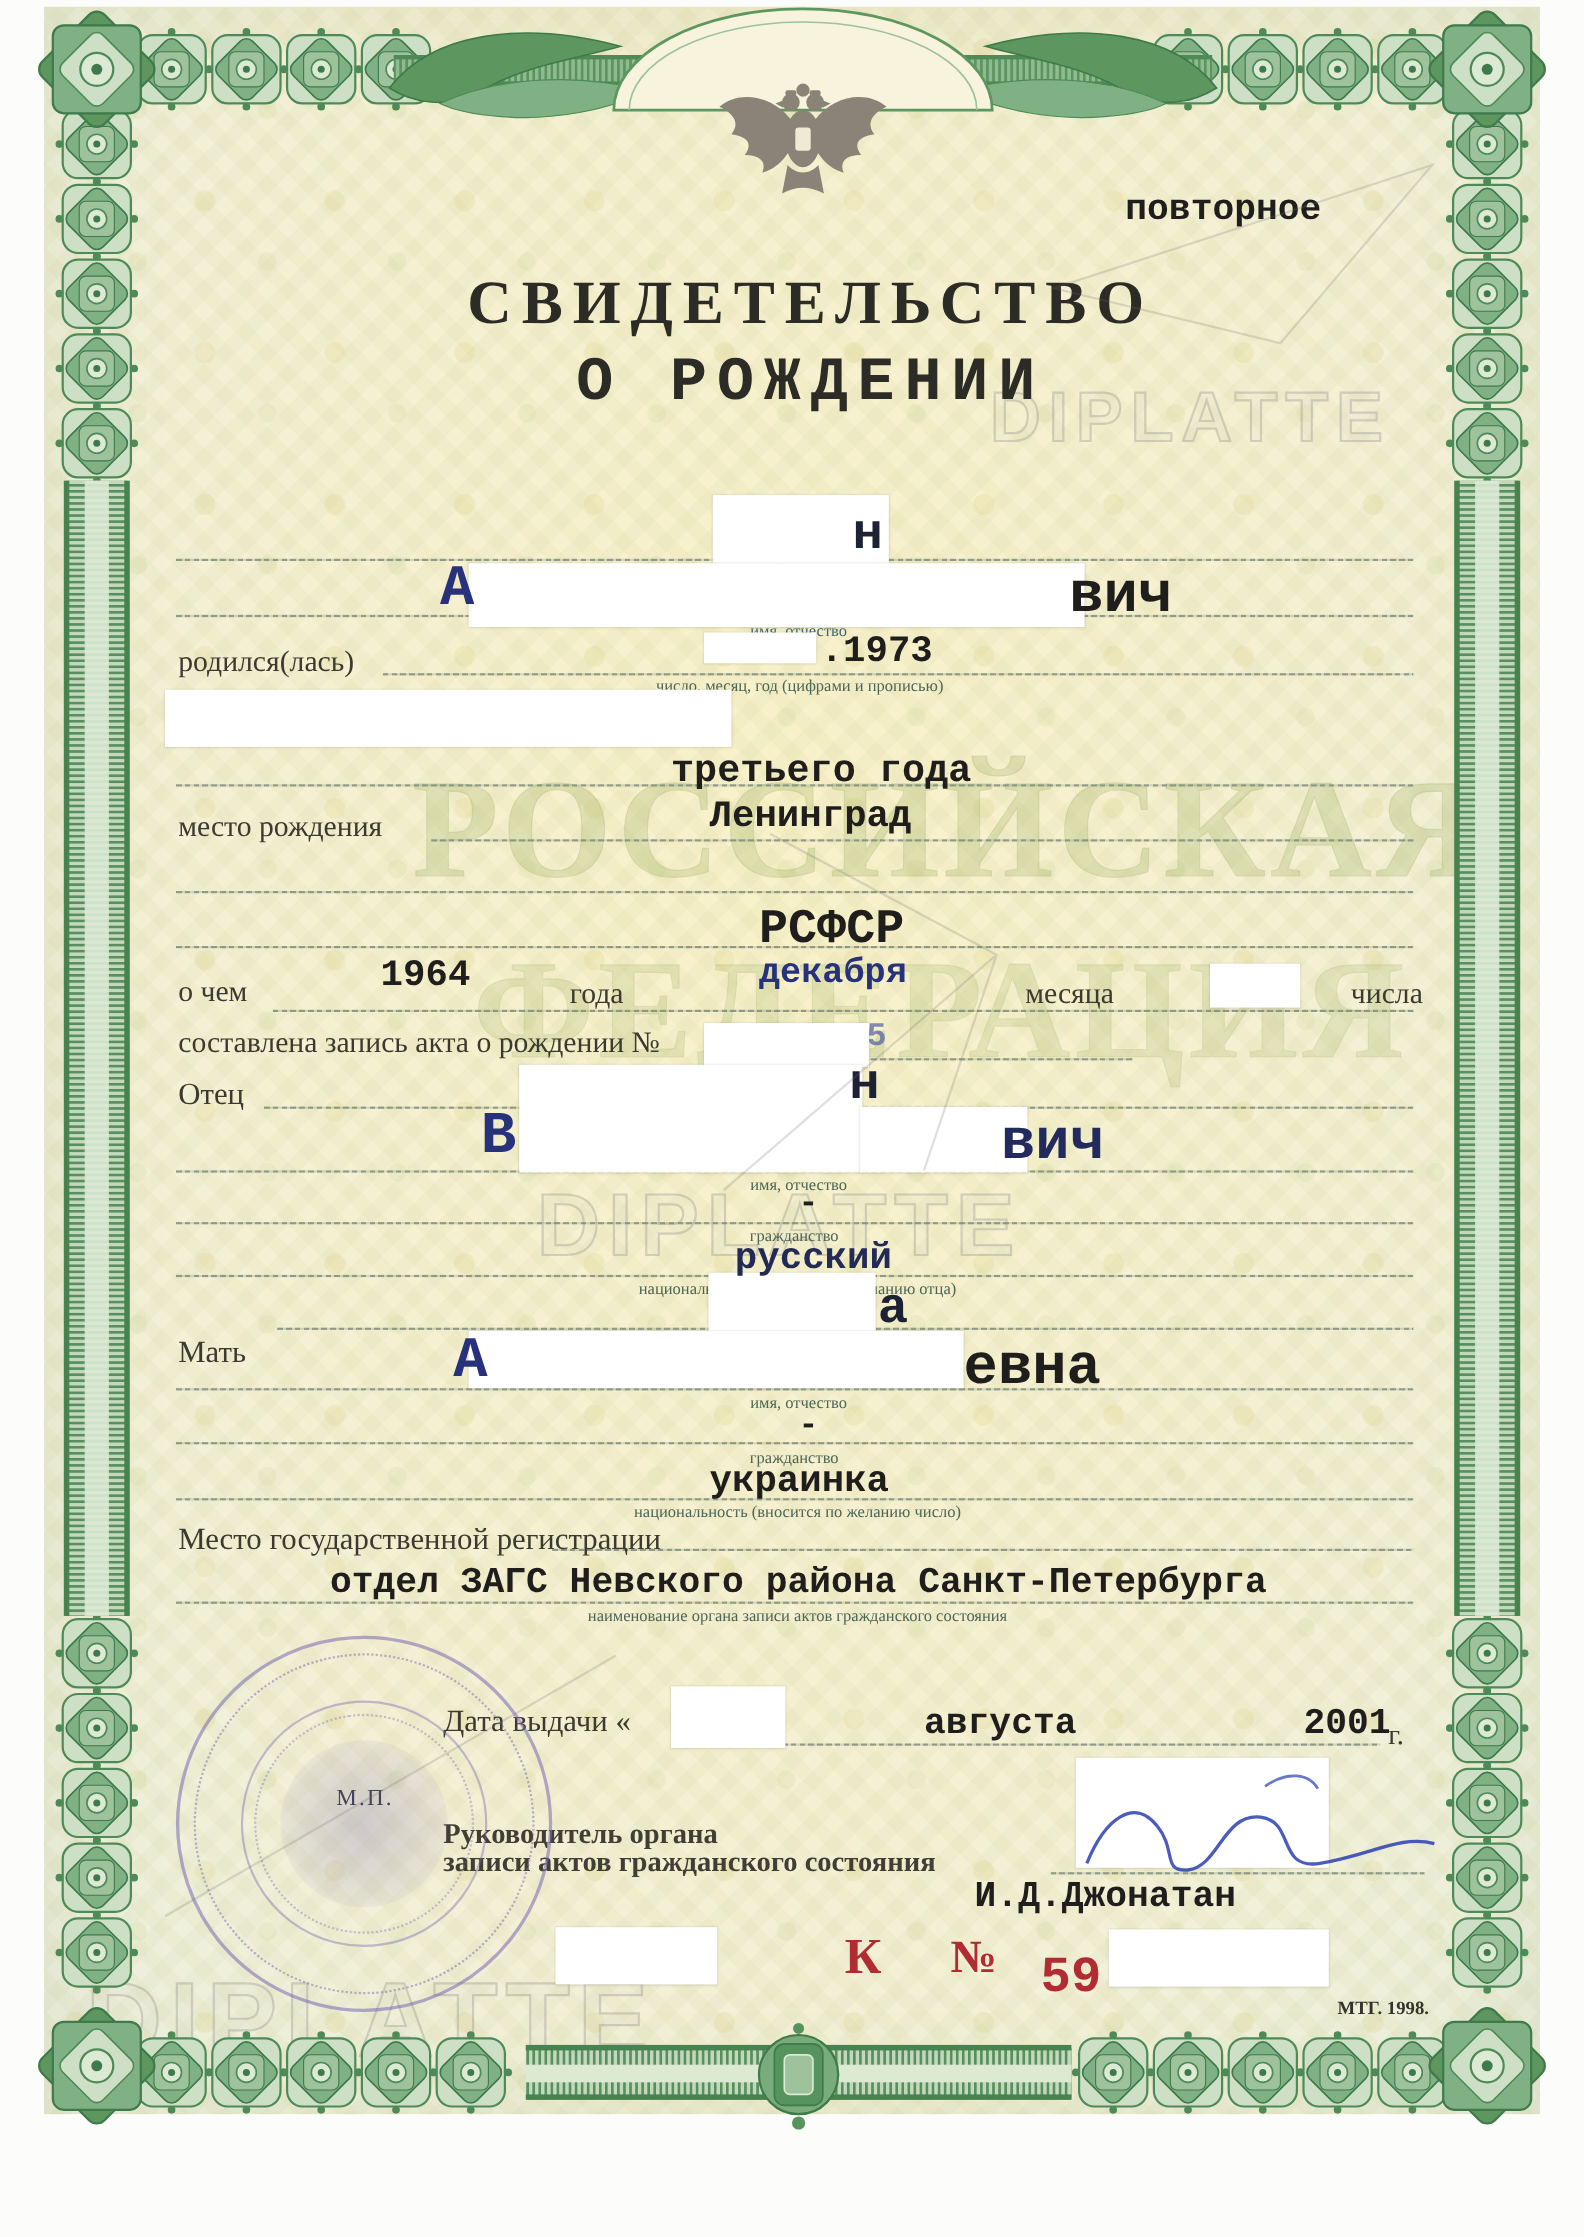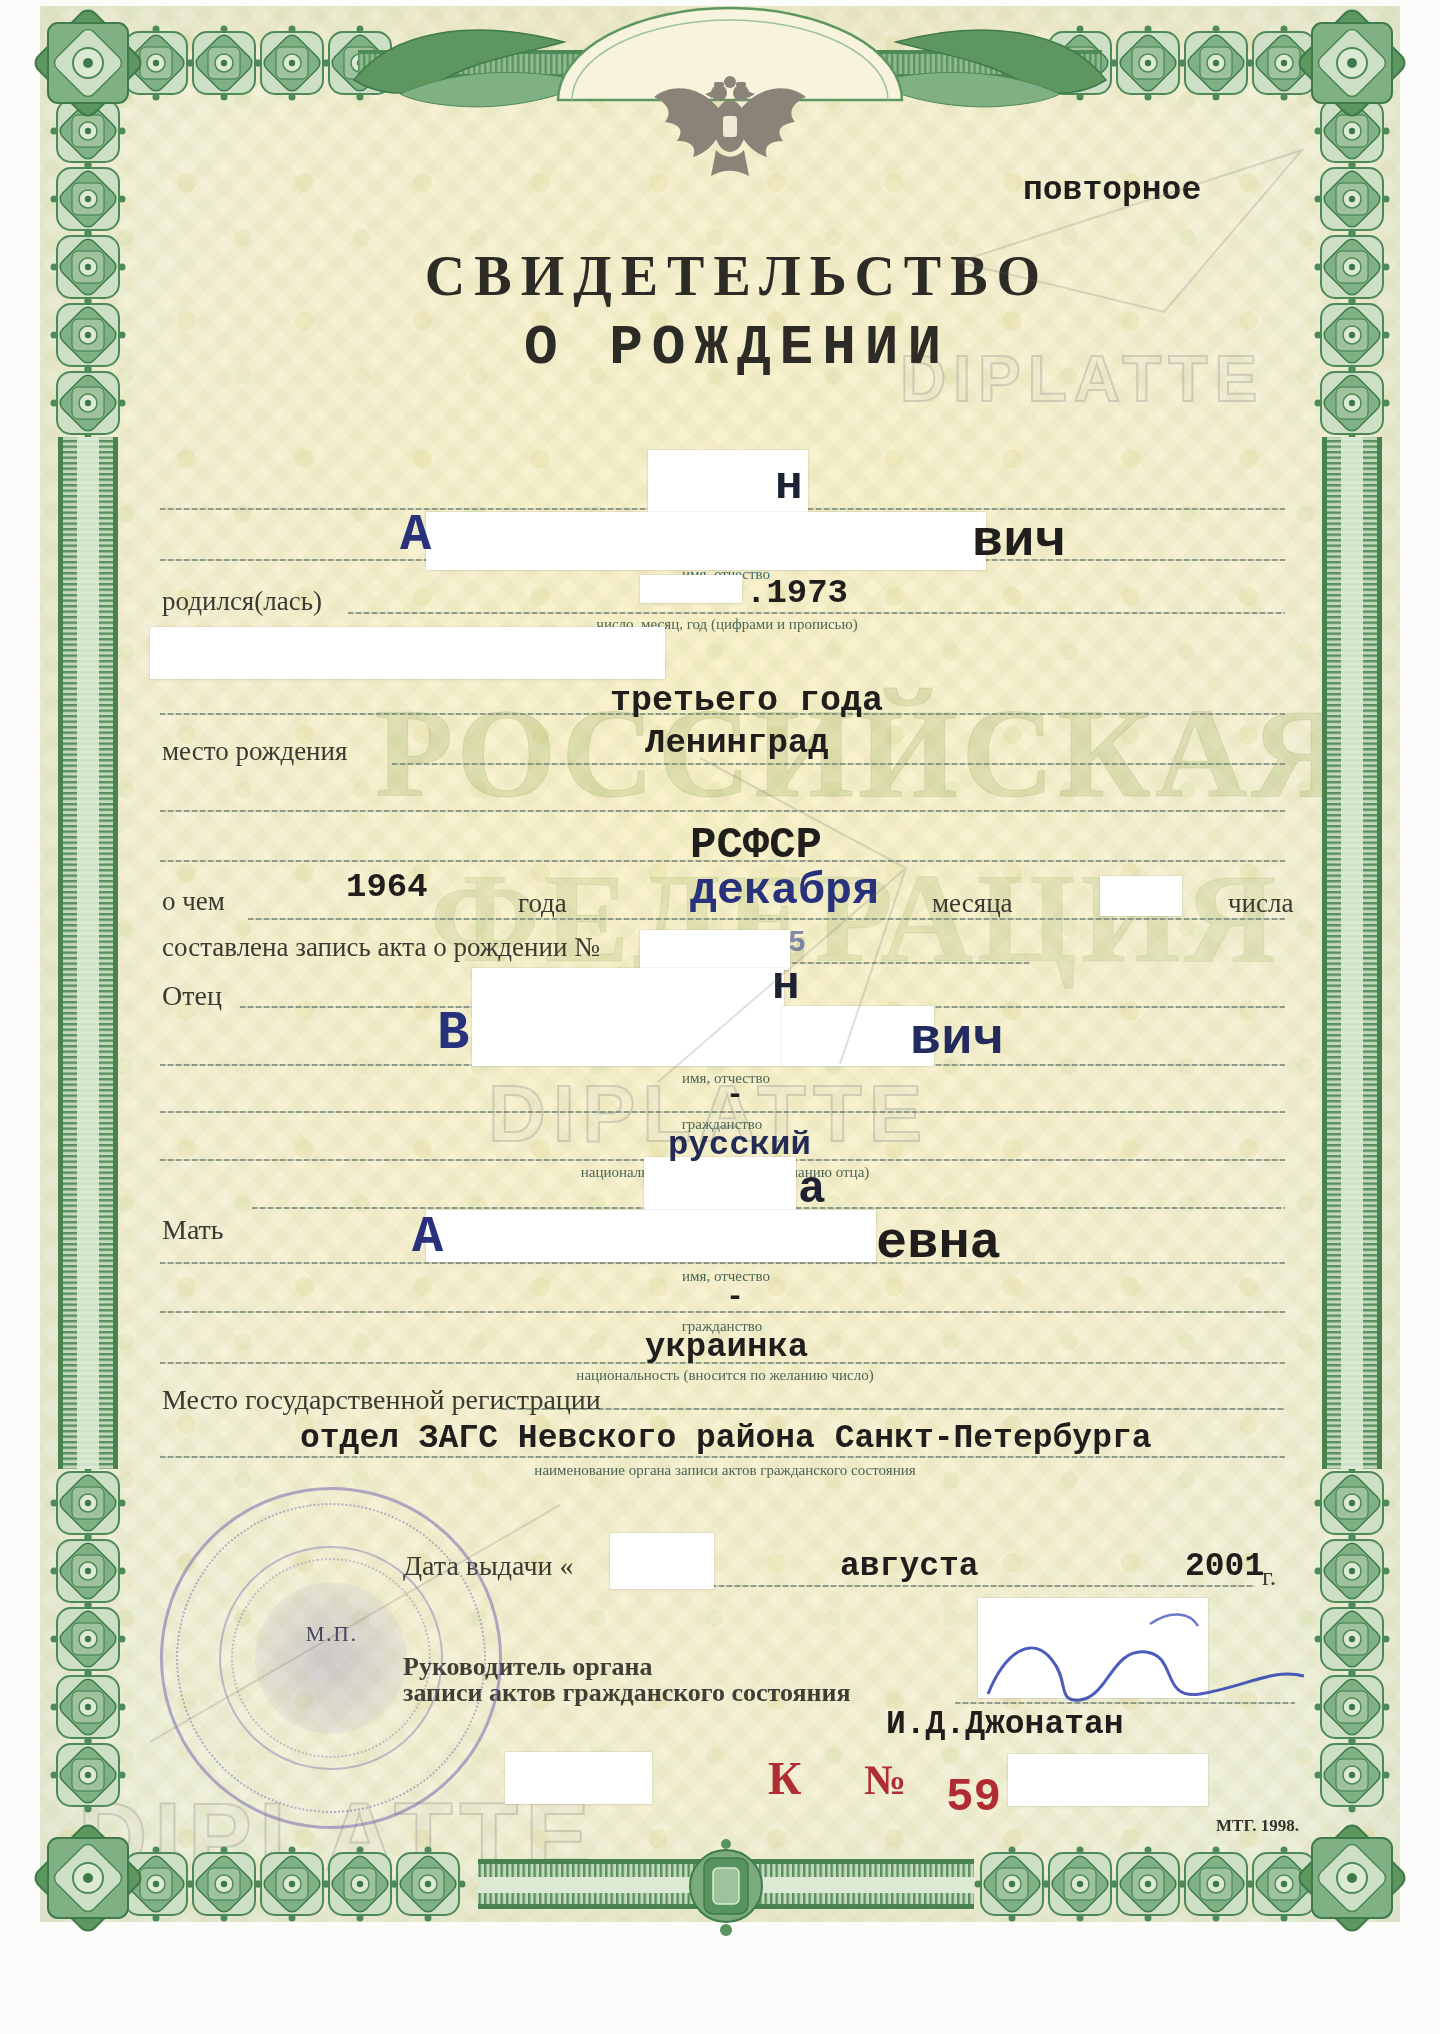--- a/index.html
+++ b/index.html
@@ -239,21 +239,21 @@
   <div class="abs mono typed" style="left:746px;top:574px;font-size:34px;">.1973</div>
   <div class="abs cap" style="left:727px;top:616px;z-index:3;">число, месяц, год (цифрами и прописью)</div>
   <div class="abs mono typed" style="left:610px;top:681px;font-size:35px;">третьего года</div>
   <div class="abs lbl z3" style="left:162px;top:736px;font-size:27px;">место рождения</div>
   <div class="abs mono typed" style="left:645px;top:724px;font-size:34px;">Ленинград</div>
   <div class="abs mono typed" style="left:690px;top:820px;font-size:44px;">РСФСР</div>
 
   <div class="abs lbl z3" style="left:162px;top:886px;font-size:27px;">о чем</div>
   <div class="abs mono typed" style="left:346px;top:868px;font-size:34px;">1964</div>
   <div class="abs lbl z3" style="left:518px;top:888px;font-size:27px;">года</div>
-  <div class="abs mono typed blue" style="left:690px;top:866px;font-size:45px;">декабря</div>
+  <div class="abs mono typed blue" style="left:690px;top:866px;font-size:32px;">декабря</div>
   <div class="abs lbl z3" style="left:932px;top:888px;font-size:27px;">месяца</div>
   <div class="abs lbl z3" style="left:1228px;top:888px;font-size:27px;">числа</div>
   <div class="abs lbl z3" style="left:162px;top:932px;font-size:27px;">составлена запись акта о рождении №</div>
 
   <div class="abs lbl z3" style="left:162px;top:980px;font-size:28px;">Отец</div>
   <div class="abs mono typed" style="left:772px;top:960px;font-size:46px;color:#1c2233;">н</div>
   <div class="abs mono typed blue" style="left:437px;top:1003px;font-size:54px;">В</div>
   <div class="abs mono typed" style="left:910px;top:1010px;font-size:52px;color:#232b5e;">вич</div>
   <div class="abs cap" style="left:726px;top:1070px;z-index:3;">имя, отчество</div>
   <div class="abs mono typed" style="left:726px;top:1078px;font-size:30px;">-</div>

